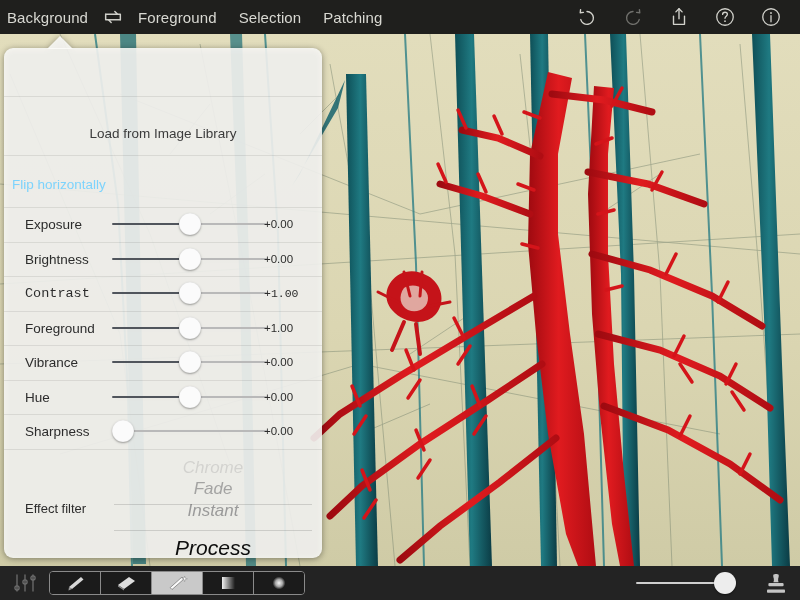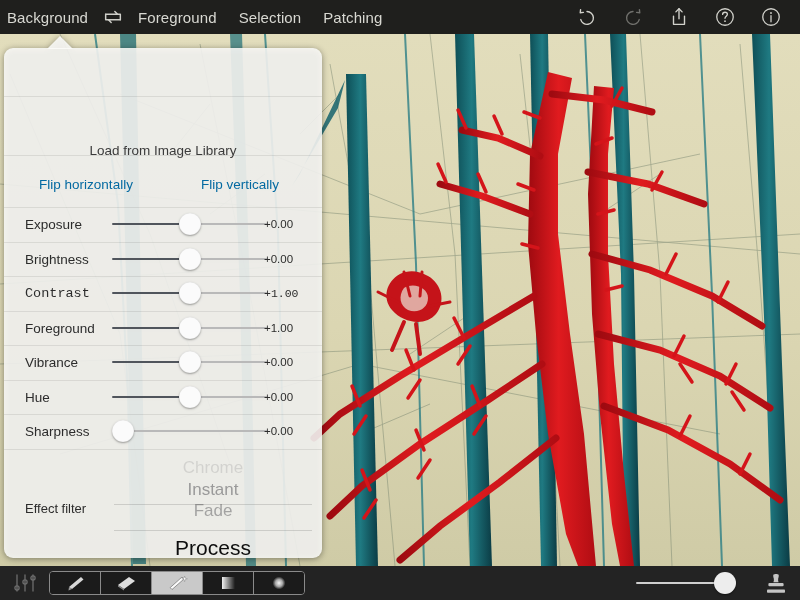--- a/index.html
+++ b/index.html
@@ -78,23 +78,23 @@
   .pop-center-btn {
     position: absolute;
     left: 0; width: 318px;
     text-align: center;
     color: #3b3b3b;
     font-size: 13.5px;
     cursor: default;
   }
   .flip-btn {
     position: absolute;
-    color: #0369a1;
+    color: #7dd3fc;
     font-size: 13.5px;
-    text-align: center;
+    text-align: left;
     cursor: default;
   }
 
   
   .srow { position: absolute; left: 0; width: 318px; height: 34.5px; }
   .srow .s-label {
     position: absolute; left: 21px; top: 50%;
     transform: translateY(-50%);
     font-size: 13.5px; color: #2c2c2c;
     white-space: nowrap;
@@ -132,20 +132,21 @@
     position: absolute; left: 110px; width: 198px;
     overflow: hidden;
     text-align: center;
   }
   .pk-item {
     font-size: 17px;
     color: #9a9a9a;
     line-height: 1;
     text-align: center;
     white-space: nowrap;
+    font-style: italic;
   }
   .pk-item.sel { color: #0d0d0d; font-size: 21px; }
   .pk-fade-1 { opacity: .30; }
   .pk-fade-3 { opacity: .88; }
   .pk-line {
     position: absolute; left: 110px; width: 198px; height: 1px;
     background: rgba(0,0,0,0.13);
   }
 
   
@@ -365,25 +366,24 @@
         </svg>
       </span>
     </div>
   </div>
 
   <div id="popover">
     <div id="pop-arrow"></div>
     <div id="pop-body">
 
       <div class="pop-sep" style="top:48px;"></div>
-      <div class="pop-center-btn" style="top:95px;">Load from Image Library</div>
+      <div class="pop-center-btn" style="top:78px;">Load from Image Library</div>
       <div class="pop-sep" style="top:107px;"></div>
 
       <div class="flip-btn" style="left:8px; top:129px; width:148px;">Flip horizontally</div>
-      <div class="flip-btn" style="left:162px; top:129px; width:148px;">Flip vertically</div>
       <div class="pop-sep" style="top:159px;"></div>
 
       <div class="srow" style="top:159px;">
         <span class="s-label">Exposure</span>
         <span class="s-track-wrap">
           <span class="s-track-min" style="width:78px;"></span>
           <span class="s-track-max" style="width:78px;"></span>
           <span class="s-knob" style="left:67px;"></span>
         </span>
         <span class="s-value">+0.00</span>
@@ -454,22 +454,22 @@
         </span>
         <span class="s-value">+0.00</span>
       </div>
       <div class="pop-sep" style="top:400.5px;"></div>
 
       <div id="picker-area" style="top:401px; height:108px;">
         <span id="picker-label" style="top:52px;">Effect filter</span>
 
         <div id="picker-wheel" style="top:4px; height:104px;">
           <div class="pk-item pk-fade-1" style="margin-top:6px;">Chrome</div>
+          <div class="pk-item pk-fade-3" style="margin-top:4px;">Fade</div>
           <div class="pk-item" style="margin-top:5px;">Instant</div>
-          <div class="pk-item pk-fade-3" style="margin-top:4px;">Fade</div>
           <div class="pk-item sel" style="margin-top:18px;">Process</div>
           <div class="pk-item" style="margin-top:7px;">Transfer</div>
 
         </div>
 
         <div class="pk-line" style="top:55px;"></div>
         <div class="pk-line" style="top:81px;"></div>
       </div>
 
     </div>

